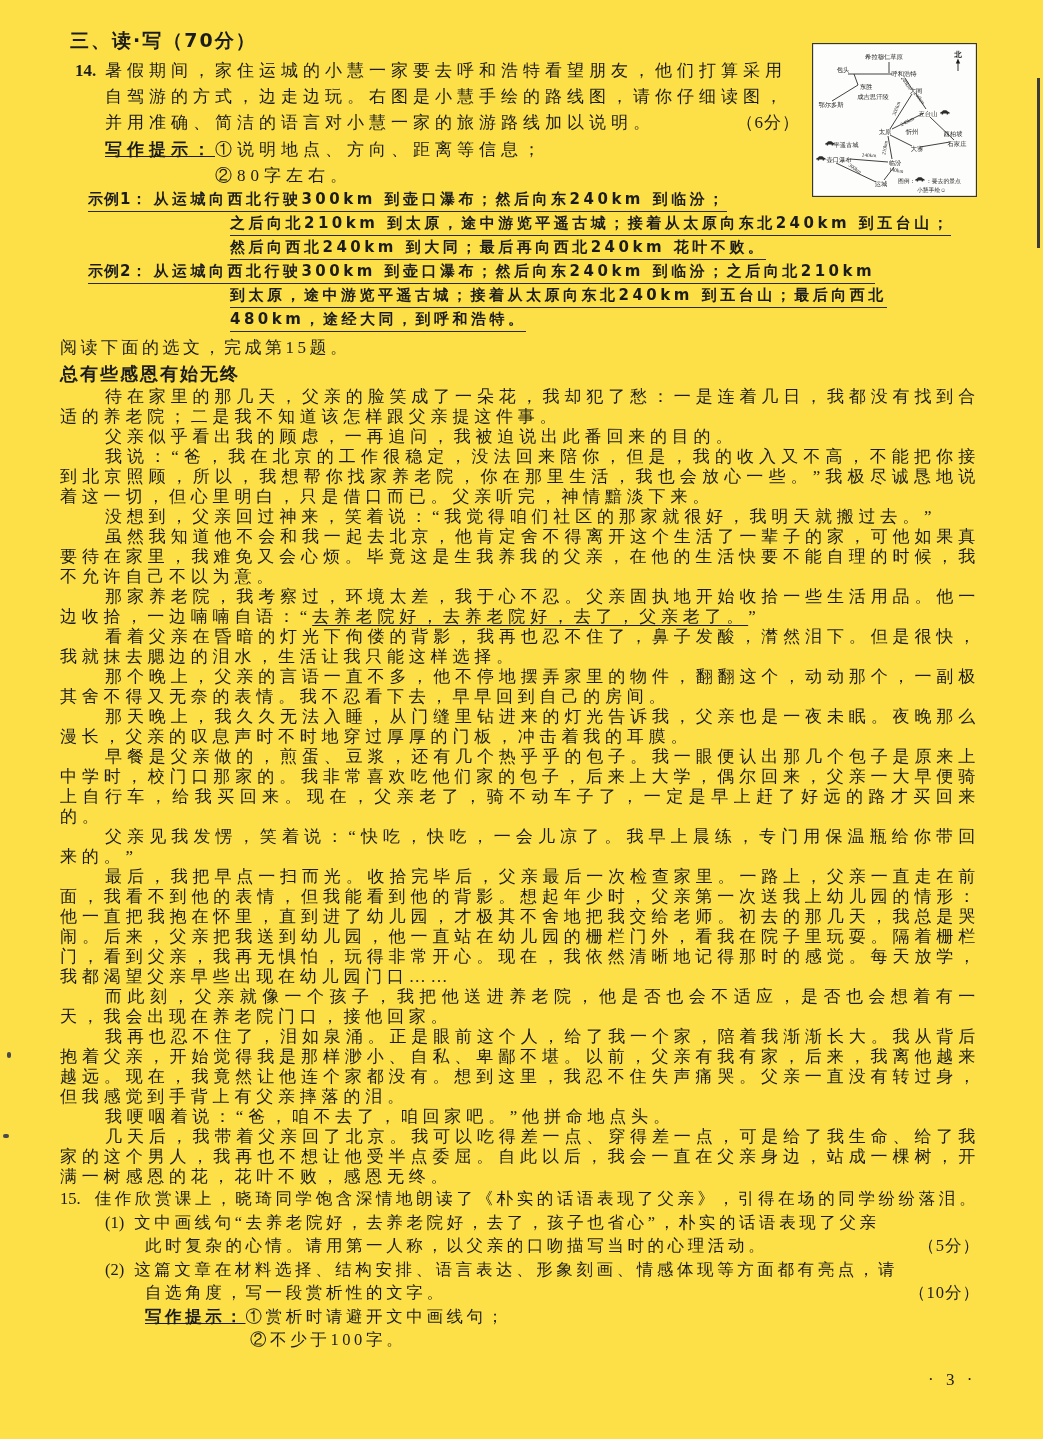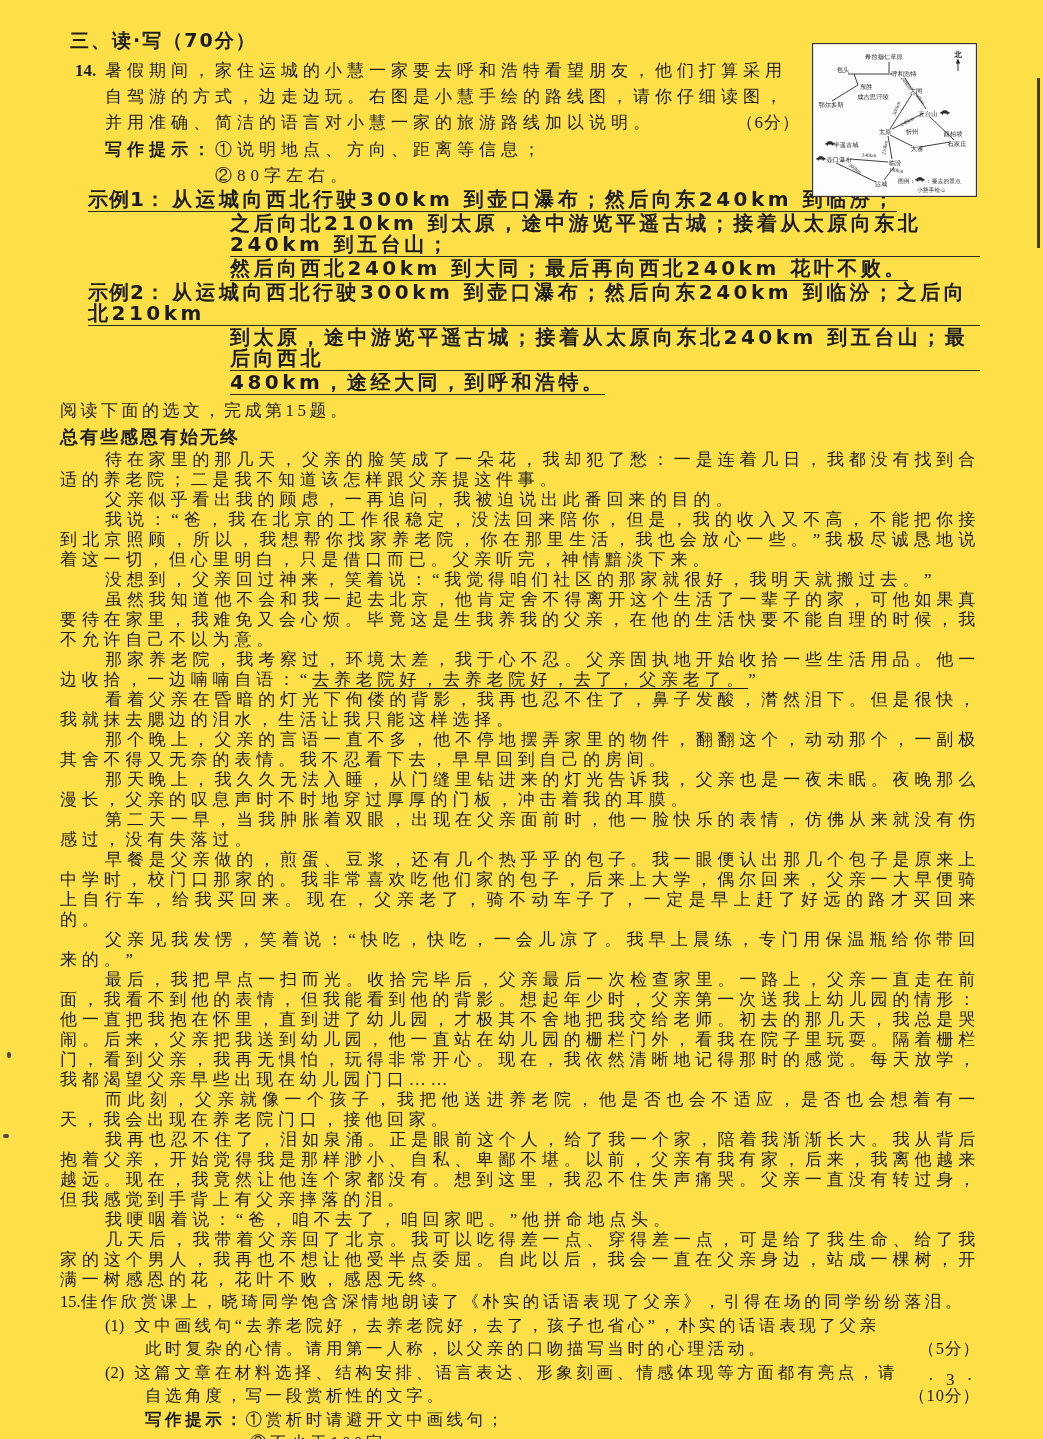--- a/index.html
+++ b/index.html
@@ -9,44 +9,44 @@
 
   
   .sec-header{font-family:"DejaVu Sans","Liberation Sans",sans-serif;font-weight:bold;
               font-size:19px;line-height:24px;letter-spacing:2px;margin:0 0 6px 10px;}
 
   
   .q14-row{position:relative;font-size:17px;line-height:26px;letter-spacing:5px;width:740px;}
   .q14-row .qnum{position:absolute;left:15px;letter-spacing:0;font-weight:bold;}
   .q14-row .txt{display:block;margin-left:45px;}
   .q14-row .points{position:absolute;right:0;top:0;letter-spacing:1px;}
-  .hintlab{font-family:"DejaVu Sans","Liberation Sans",sans-serif;font-weight:bold;}
+  .hintlab{font-family:"DejaVu Sans","Liberation Sans",sans-serif;font-weight:bold;text-decoration:underline;}
 
   
   .ex-row{font-family:"DejaVu Sans","Liberation Sans",sans-serif;font-weight:bold;
-          font-size:20px;line-height:21px;letter-spacing:3.5px;
+          font-size:15px;line-height:21px;letter-spacing:3.5px;
           border-bottom:1.6px solid #2b2b2b;padding-bottom:1px;margin-bottom:1px;
           width:-moz-fit-content;width:fit-content;max-width:920px;}
   .ex-first{margin-left:28px;}
   .ex-cont{margin-left:170px;}
   .ex-label{letter-spacing:1px;margin-right:6px;}
 
   .read-intro{font-size:17px;line-height:25px;letter-spacing:3.5px;margin-top:3px;}
 
   
   .essay-title{font-family:"DejaVu Sans","Liberation Sans",sans-serif;font-weight:bold;
                font-size:18px;line-height:27px;letter-spacing:2px;width:920px;}
   .essay{width:920px;}
   .para{margin:0;font-size:17px;line-height:20px;letter-spacing:4.8px;
         text-align:justify;text-indent:45px;}
   .ul{text-decoration:underline;text-underline-offset:3px;text-decoration-thickness:1.4px;}
 
   
   .q15-row{position:relative;font-size:16.5px;line-height:23.5px;letter-spacing:3.6px;width:920px;}
-  .q15-row .qnum{letter-spacing:0;}
+  .q15-row .qnum{letter-spacing:0;margin-right:14px;}
   .q15-row .inum{letter-spacing:0;margin-right:10px;}
   .ml45{margin-left:45px;width:875px;}
   .ml85{margin-left:85px;width:835px;}
   .ml190{margin-left:190px;width:730px;}
   .q15-row .points{float:right;letter-spacing:1px;}
 
   .page-num{position:absolute;left:928px;top:1370px;font-size:17px;letter-spacing:4px;}
 
   
   .map-box{position:absolute;left:812px;top:43px;width:165px;height:154px;}
@@ -106,21 +106,20 @@
     <div class="essay">
       <p class="para">待在家里的那几天，父亲的脸笑成了一朵花，我却犯了愁：一是连着几日，我都没有找到合适的养老院；二是我不知道该怎样跟父亲提这件事。</p>
       <p class="para">父亲似乎看出我的顾虑，一再追问，我被迫说出此番回来的目的。</p>
       <p class="para">我说：“爸，我在北京的工作很稳定，没法回来陪你，但是，我的收入又不高，不能把你接到北京照顾，所以，我想帮你找家养老院，你在那里生活，我也会放心一些。”我极尽诚恳地说着这一切，但心里明白，只是借口而已。父亲听完，神情黯淡下来。</p>
       <p class="para">没想到，父亲回过神来，笑着说：“我觉得咱们社区的那家就很好，我明天就搬过去。”</p>
       <p class="para">虽然我知道他不会和我一起去北京，他肯定舍不得离开这个生活了一辈子的家，可他如果真要待在家里，我难免又会心烦。毕竟这是生我养我的父亲，在他的生活快要不能自理的时候，我不允许自己不以为意。</p>
       <p class="para"><span>那家养老院，我考察过，环境太差，我于心不忍。父亲固执地开始收拾一些生活用品。他一边收拾，一边喃喃自语：“</span><span class="ul">去养老院好，去养老院好，去了，父亲老了。</span><span>”</span></p>
       <p class="para">看着父亲在昏暗的灯光下佝偻的背影，我再也忍不住了，鼻子发酸，潸然泪下。但是很快，我就抹去腮边的泪水，生活让我只能这样选择。</p>
       <p class="para">那个晚上，父亲的言语一直不多，他不停地摆弄家里的物件，翻翻这个，动动那个，一副极其舍不得又无奈的表情。我不忍看下去，早早回到自己的房间。</p>
       <p class="para">那天晚上，我久久无法入睡，从门缝里钻进来的灯光告诉我，父亲也是一夜未眠。夜晚那么漫长，父亲的叹息声时不时地穿过厚厚的门板，冲击着我的耳膜。</p>
-      <p class="para">第二天一早，当我肿胀着双眼，出现在父亲面前时，他一脸快乐的表情，仿佛从来就没有伤感过，没有失落过。</p>
       <p class="para">早餐是父亲做的，煎蛋、豆浆，还有几个热乎乎的包子。我一眼便认出那几个包子是原来上中学时，校门口那家的。我非常喜欢吃他们家的包子，后来上大学，偶尔回来，父亲一大早便骑上自行车，给我买回来。现在，父亲老了，骑不动车子了，一定是早上赶了好远的路才买回来的。</p>
       <p class="para">父亲见我发愣，笑着说：“快吃，快吃，一会儿凉了。我早上晨练，专门用保温瓶给你带回来的。”</p>
       <p class="para">最后，我把早点一扫而光。收拾完毕后，父亲最后一次检查家里。一路上，父亲一直走在前面，我看不到他的表情，但我能看到他的背影。想起年少时，父亲第一次送我上幼儿园的情形：他一直把我抱在怀里，直到进了幼儿园，才极其不舍地把我交给老师。初去的那几天，我总是哭闹。后来，父亲把我送到幼儿园，他一直站在幼儿园的栅栏门外，看我在院子里玩耍。隔着栅栏门，看到父亲，我再无惧怕，玩得非常开心。现在，我依然清晰地记得那时的感觉。每天放学，我都渴望父亲早些出现在幼儿园门口……</p>
       <p class="para">而此刻，父亲就像一个孩子，我把他送进养老院，他是否也会不适应，是否也会想着有一天，我会出现在养老院门口，接他回家。</p>
       <p class="para">我再也忍不住了，泪如泉涌。正是眼前这个人，给了我一个家，陪着我渐渐长大。我从背后抱着父亲，开始觉得我是那样渺小、自私、卑鄙不堪。以前，父亲有我有家，后来，我离他越来越远。现在，我竟然让他连个家都没有。想到这里，我忍不住失声痛哭。父亲一直没有转过身，但我感觉到手背上有父亲摔落的泪。</p>
       <p class="para">我哽咽着说：“爸，咱不去了，咱回家吧。”他拼命地点头。</p>
       <p class="para">几天后，我带着父亲回了北京。我可以吃得差一点、穿得差一点，可是给了我生命、给了我家的这个男人，我再也不想让他受半点委屈。自此以后，我会一直在父亲身边，站成一棵树，开满一树感恩的花，花叶不败，感恩无终。</p>
     </div>
 
     <div>

